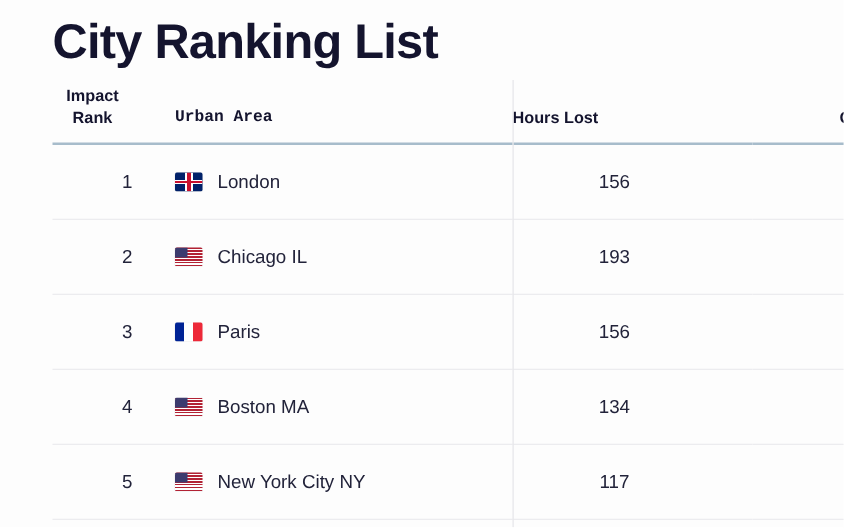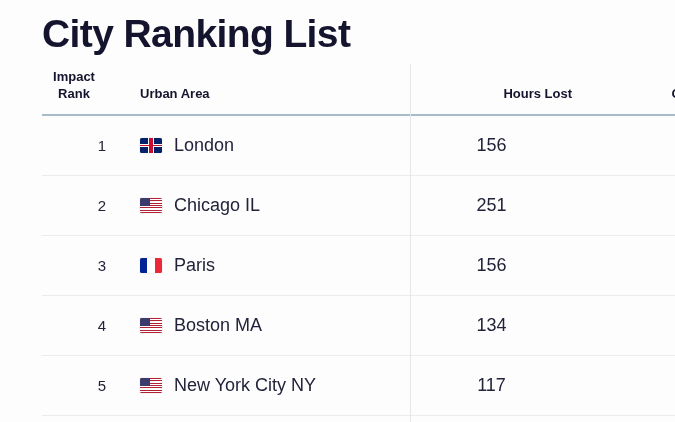--- a/index.html
+++ b/index.html
@@ -58,27 +58,27 @@
     padding: 0 0 12px 0;
     font-size: 13px;
     font-weight: 700;
     color: #14142e;
     vertical-align: bottom;
     line-height: 17px;
     border-bottom: 2px solid #a7bccb;
     background: transparent;
   }
   th.rank-h  { text-align: center; padding-right: 6px; }
-  th.area-h  { text-align: left;  padding-left: 28px; }
-  th.hours-h { text-align: right; padding-right: 30px; }
+  th.area-h  { text-align: left;  padding-left: 28px; font-family: Liberation Mono, monospace; }
+  th.hours-h { text-align: left; padding-right: 30px; }
   th.chg-h   { text-align: right; padding-right: 30px; }
 
   tbody td {
     height: 57px;
-    font-size: 18px;
+    font-size: 15px;
     font-weight: 400;
     color: #22233a;
     border-bottom: 1px solid #ececef;
     vertical-align: middle;
     background: transparent;
   }
   tbody tr:last-child td { border-bottom: 1px solid #ececef; }
 
   td.rank  { text-align: right; padding-right: 6px; font-size: 15px; }
   td.area  { text-align: left;  padding-left: 28px; white-space: nowrap; }
@@ -195,21 +195,21 @@
         </tr>
 
         <tr>
           <td class="rank">2</td>
           <td class="area">
             <span class="area-cell">
               <span class="flag us"></span>
               <span class="city-name">Chicago IL</span>
             </span>
           </td>
-          <td class="hours">251</td>
+          <td class="hours">193</td>
           <td class="chg"></td>
         </tr>
 
         <tr>
           <td class="rank">3</td>
           <td class="area">
             <span class="area-cell">
               <span class="flag fr"></span>
               <span class="city-name">Paris</span>
             </span>

